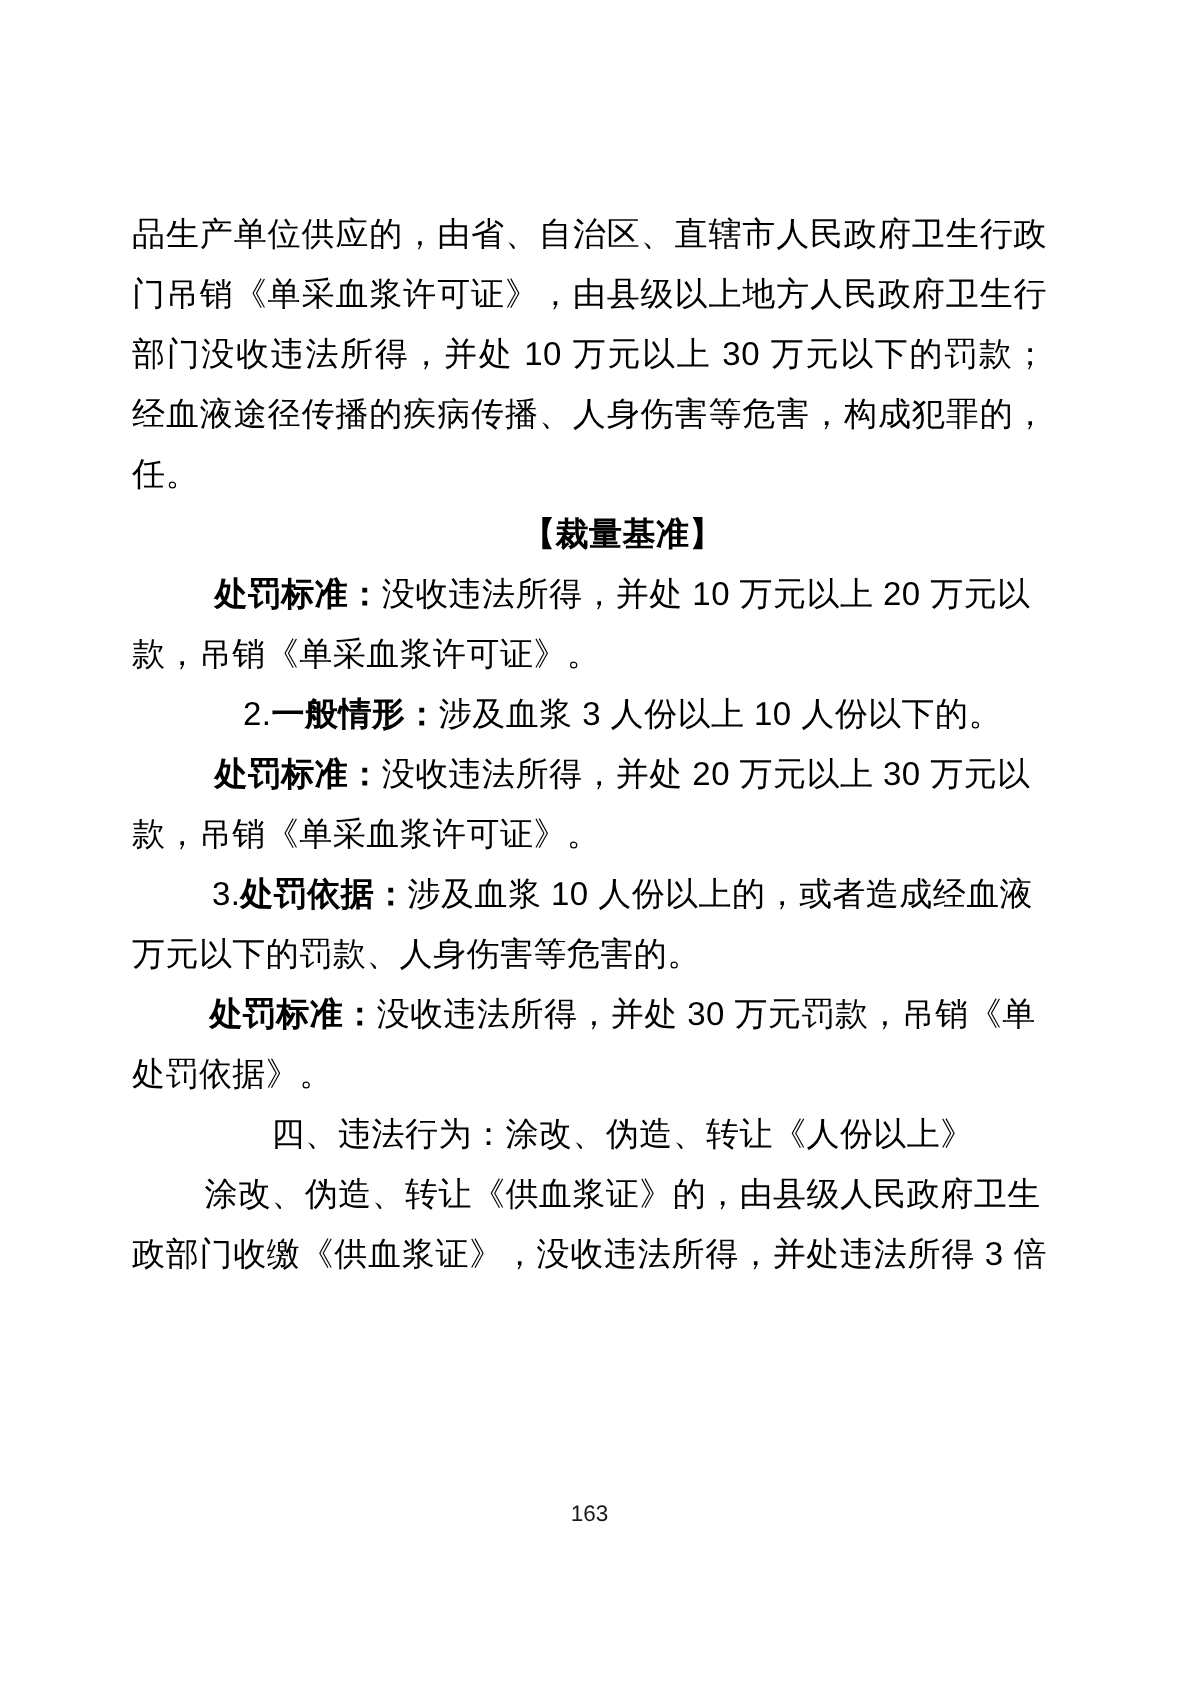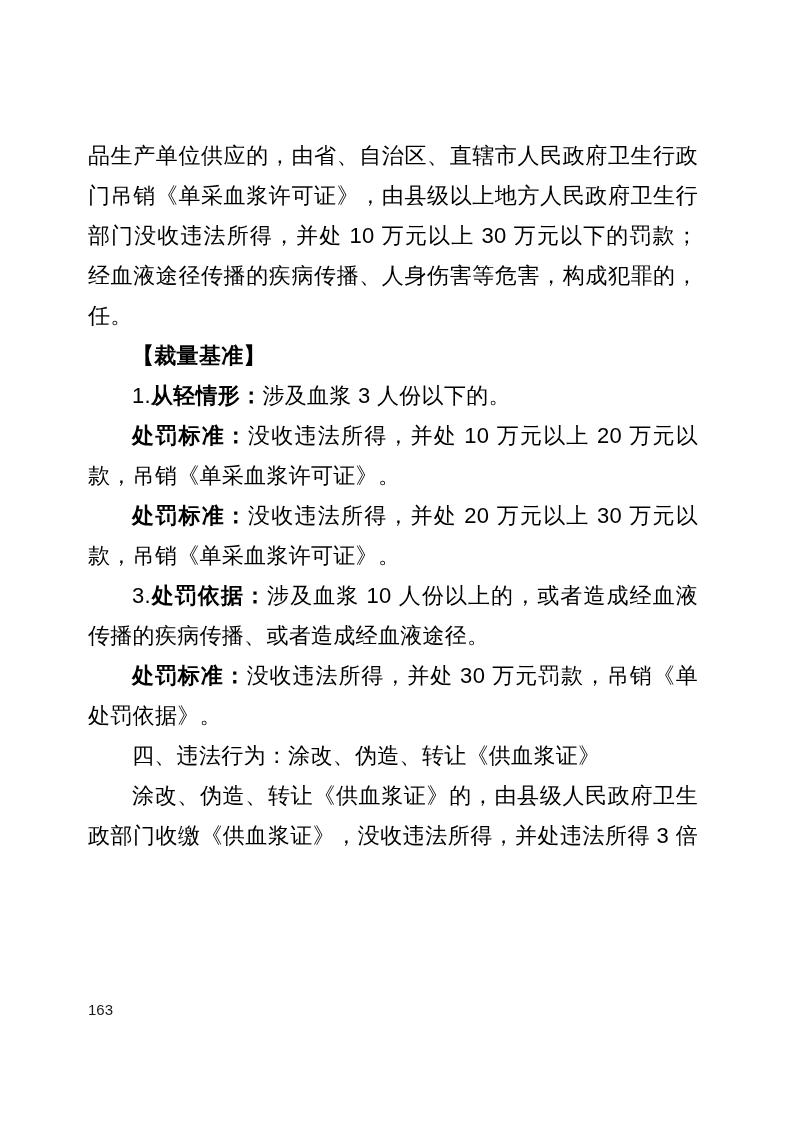--- a/index.html
+++ b/index.html
@@ -30,53 +30,54 @@
     white-space: normal;
     letter-spacing: 0.3px;
   }
   .line.justify {
     text-align: justify;
     text-align-last: justify;
     text-justify: inter-character;
   }
   .line.indent {
     text-indent: 44px;
+    text-align: center;
   }
   .bold {
     font-weight: 700;
   }
   .pagenum {
     position: absolute;
     left: 88px;
     top: 1000px;
     width: 610px;
-    text-align: left;
+    text-align: center;
     font-size: 15px;
     line-height: 20px;
     color: #1a1a1a;
   }
 </style>
 </head>
 <body>
 
 <div class="page">
   <div class="content">
       <div class="line justify"><span>品生产单位供应的，由省、自治区、直辖市人民政府卫生行政部</span></div>
       <div class="line justify"><span>门吊销《单采血浆许可证》，由县级以上地方人民政府卫生行政</span></div>
       <div class="line justify"><span>部门没收违法所得，并处 10 万元以上 30 万元以下的罚款；造成</span></div>
       <div class="line justify"><span>经血液途径传播的疾病传播、人身伤害等危害，构成犯罪的，对</span></div>
       <div class="line"><span>任。</span></div>
       <div class="line indent"><span class="bold">【裁量基准】</span></div>
-      <div class="line indent"><span>1.</span><span class="bold">从轻情形：</span><span>涉及血浆 3 人份以下的。</span></div>
       <div class="line justify indent"><span class="bold">处罚标准：</span><span>没收违法所得，并处 10 万元以上 20 万元以下罚</span></div>
       <div class="line"><span>款，吊销《单采血浆许可证》。</span></div>
+      <div class="line indent"><span>2.</span><span class="bold">一般情形：</span><span>涉及血浆 3 人份以上 10 人份以下的。</span></div>
       <div class="line justify indent"><span class="bold">处罚标准：</span><span>没收违法所得，并处 20 万元以上 30 万元以下罚</span></div>
       <div class="line"><span>款，吊销《单采血浆许可证》。</span></div>
       <div class="line justify indent"><span>3.</span><span class="bold">处罚依据：</span><span>涉及血浆 10 人份以上的，或者造成经血液途径</span></div>
-      <div class="line"><span>传播的疾病传播、或者造成经血液途径。</span></div>
+      <div class="line"><span>万元以下的罚款、人身伤害等危害的。</span></div>
       <div class="line justify indent"><span class="bold">处罚标准：</span><span>没收违法所得，并处 30 万元罚款，吊销《单采</span></div>
       <div class="line"><span>处罚依据》。</span></div>
-      <div class="line indent"><span>四、违法行为：涂改、伪造、转让《供血浆证》</span></div>
+      <div class="line indent"><span>四、违法行为：涂改、伪造、转让《人份以上》</span></div>
       <div class="line justify indent"><span>涂改、伪造、转让《供血浆证》的，由县级人民政府卫生行</span></div>
       <div class="line justify"><span>政部门收缴《供血浆证》，没收违法所得，并处违法所得 3 倍以</span></div>
     </div>
   <div class="pagenum">163</div>
 </div>
 
 </body></html>

